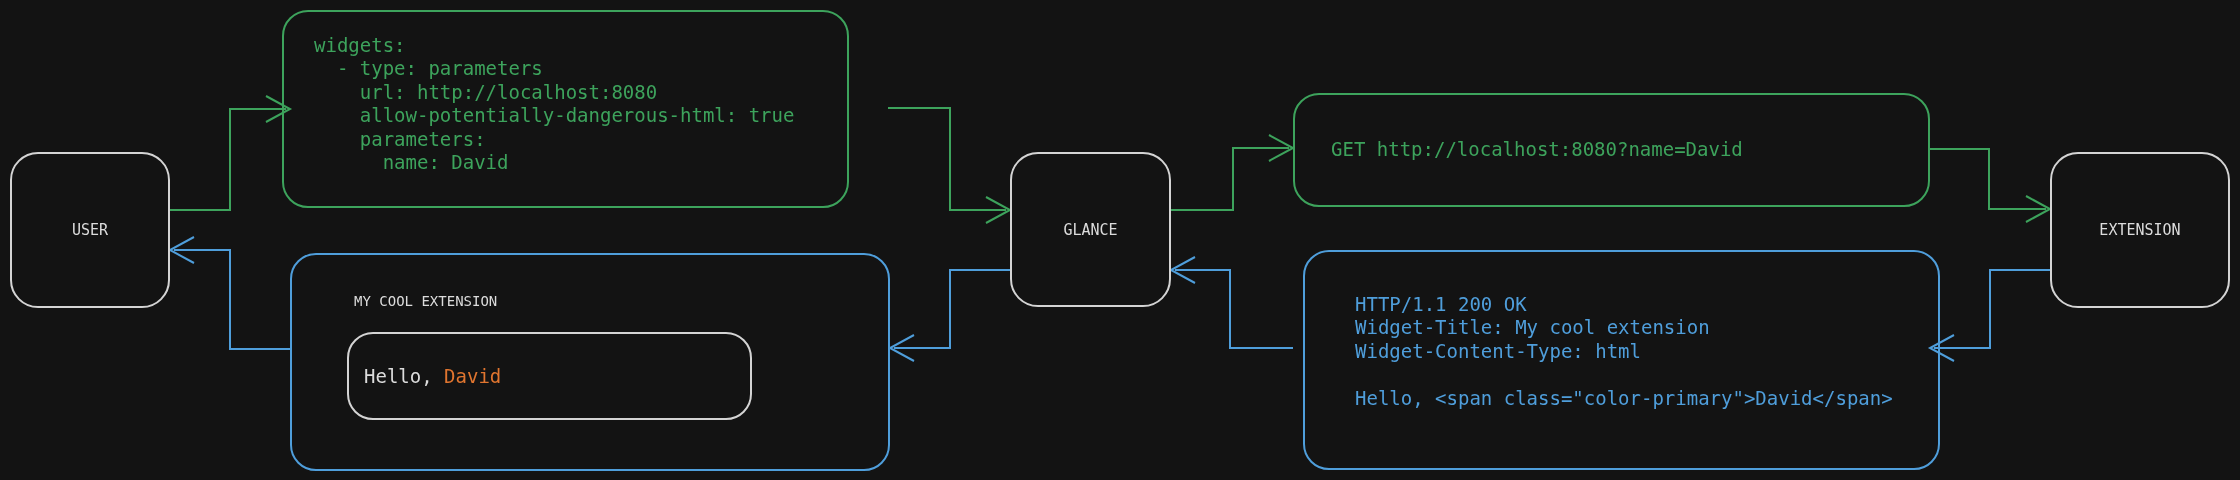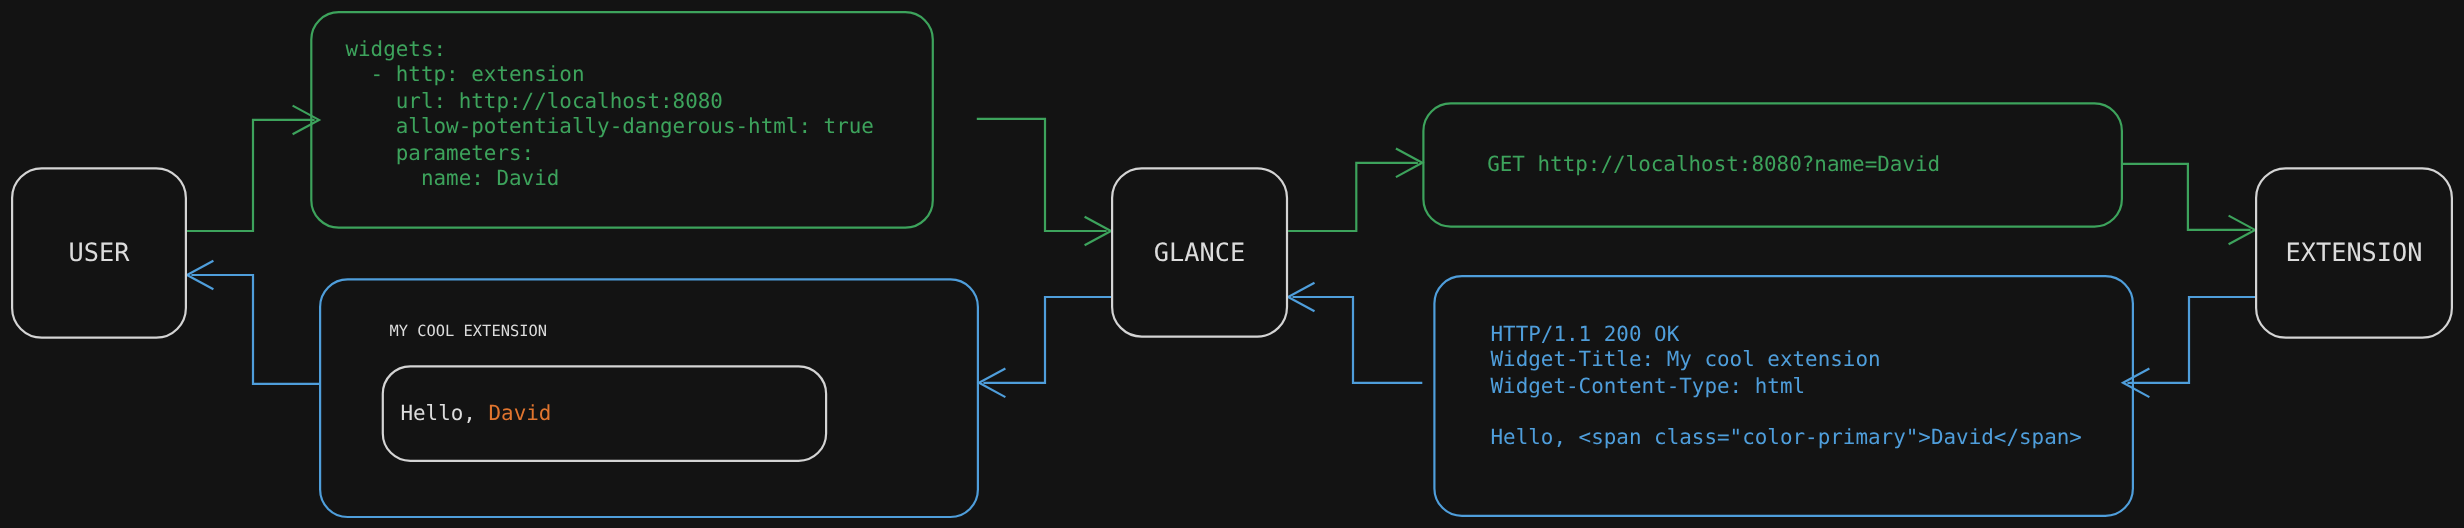--- a/index.html
+++ b/index.html
@@ -22,38 +22,38 @@
   .wires polyline, .wires path{fill:none;stroke-width:2px;}
   .wire-green{stroke:var(--green,#3da35c);}
   .wire-blue{stroke:var(--blue,#4f9edb);}
 
   .node{
     position:absolute;
     border:2px solid var(--node-border,#d4d4d4);
     border-radius:28px;
     display:flex;align-items:center;justify-content:center;
     color:var(--text-primary,#dcdcdc);
-    font-size:23px;
+    font-size:15px;
     box-sizing:border-box;
   }
   .node-user{left:10px;top:152px;width:160px;height:156px;}
   .node-glance{left:1010px;top:152px;width:161px;height:155px;}
   .node-extension{left:2050px;top:152px;width:180px;height:156px;}
 
   .msgbox{
     position:absolute;
     border:2px solid;
     border-radius:26px;
     box-sizing:border-box;
   }
   .box-green{border-color:var(--green,#3da35c);color:var(--green,#3da35c);}
   .box-blue{border-color:var(--blue,#4f9edb);color:var(--blue,#4f9edb);}
 
   .yaml-box{left:282px;top:10px;width:567px;height:198px;padding:22px 0 0 30px;}
-  .get-box{left:1293px;top:93px;width:637px;height:114px;display:flex;align-items:center;padding-left:57px;}
+  .get-box{left:1293px;top:93px;width:637px;height:114px;display:flex;align-items:center;padding-left:36px;}
   .http-box{left:1293px;top:250px;width:637px;height:220px;padding:41px 0 0 50px;margin-left:10px;}
 
   .code-line{
     font-size:19px;
     line-height:23.4px;
     min-height:23.4px;
     white-space:pre;
   }
 
   .widget-box{left:290px;top:253px;width:600px;height:218px;}
@@ -111,21 +111,21 @@
   </div>
   <div class="node node-glance">
     <span>GLANCE</span>
   </div>
   <div class="node node-extension">
     <span>EXTENSION</span>
   </div>
 
   <div class="msgbox box-green yaml-box">
     <div class="code-line">widgets:</div>
-    <div class="code-line">  - http: extension</div>
+    <div class="code-line">  - type: parameters</div>
     <div class="code-line">    url: http://localhost:8080</div>
     <div class="code-line">    allow-potentially-dangerous-html: true</div>
     <div class="code-line">    parameters:</div>
     <div class="code-line">      name: David</div>
   </div>
 
   <div class="msgbox box-green get-box">
     <div class="code-line">GET http://localhost:8080?name=David</div>
   </div>
 

